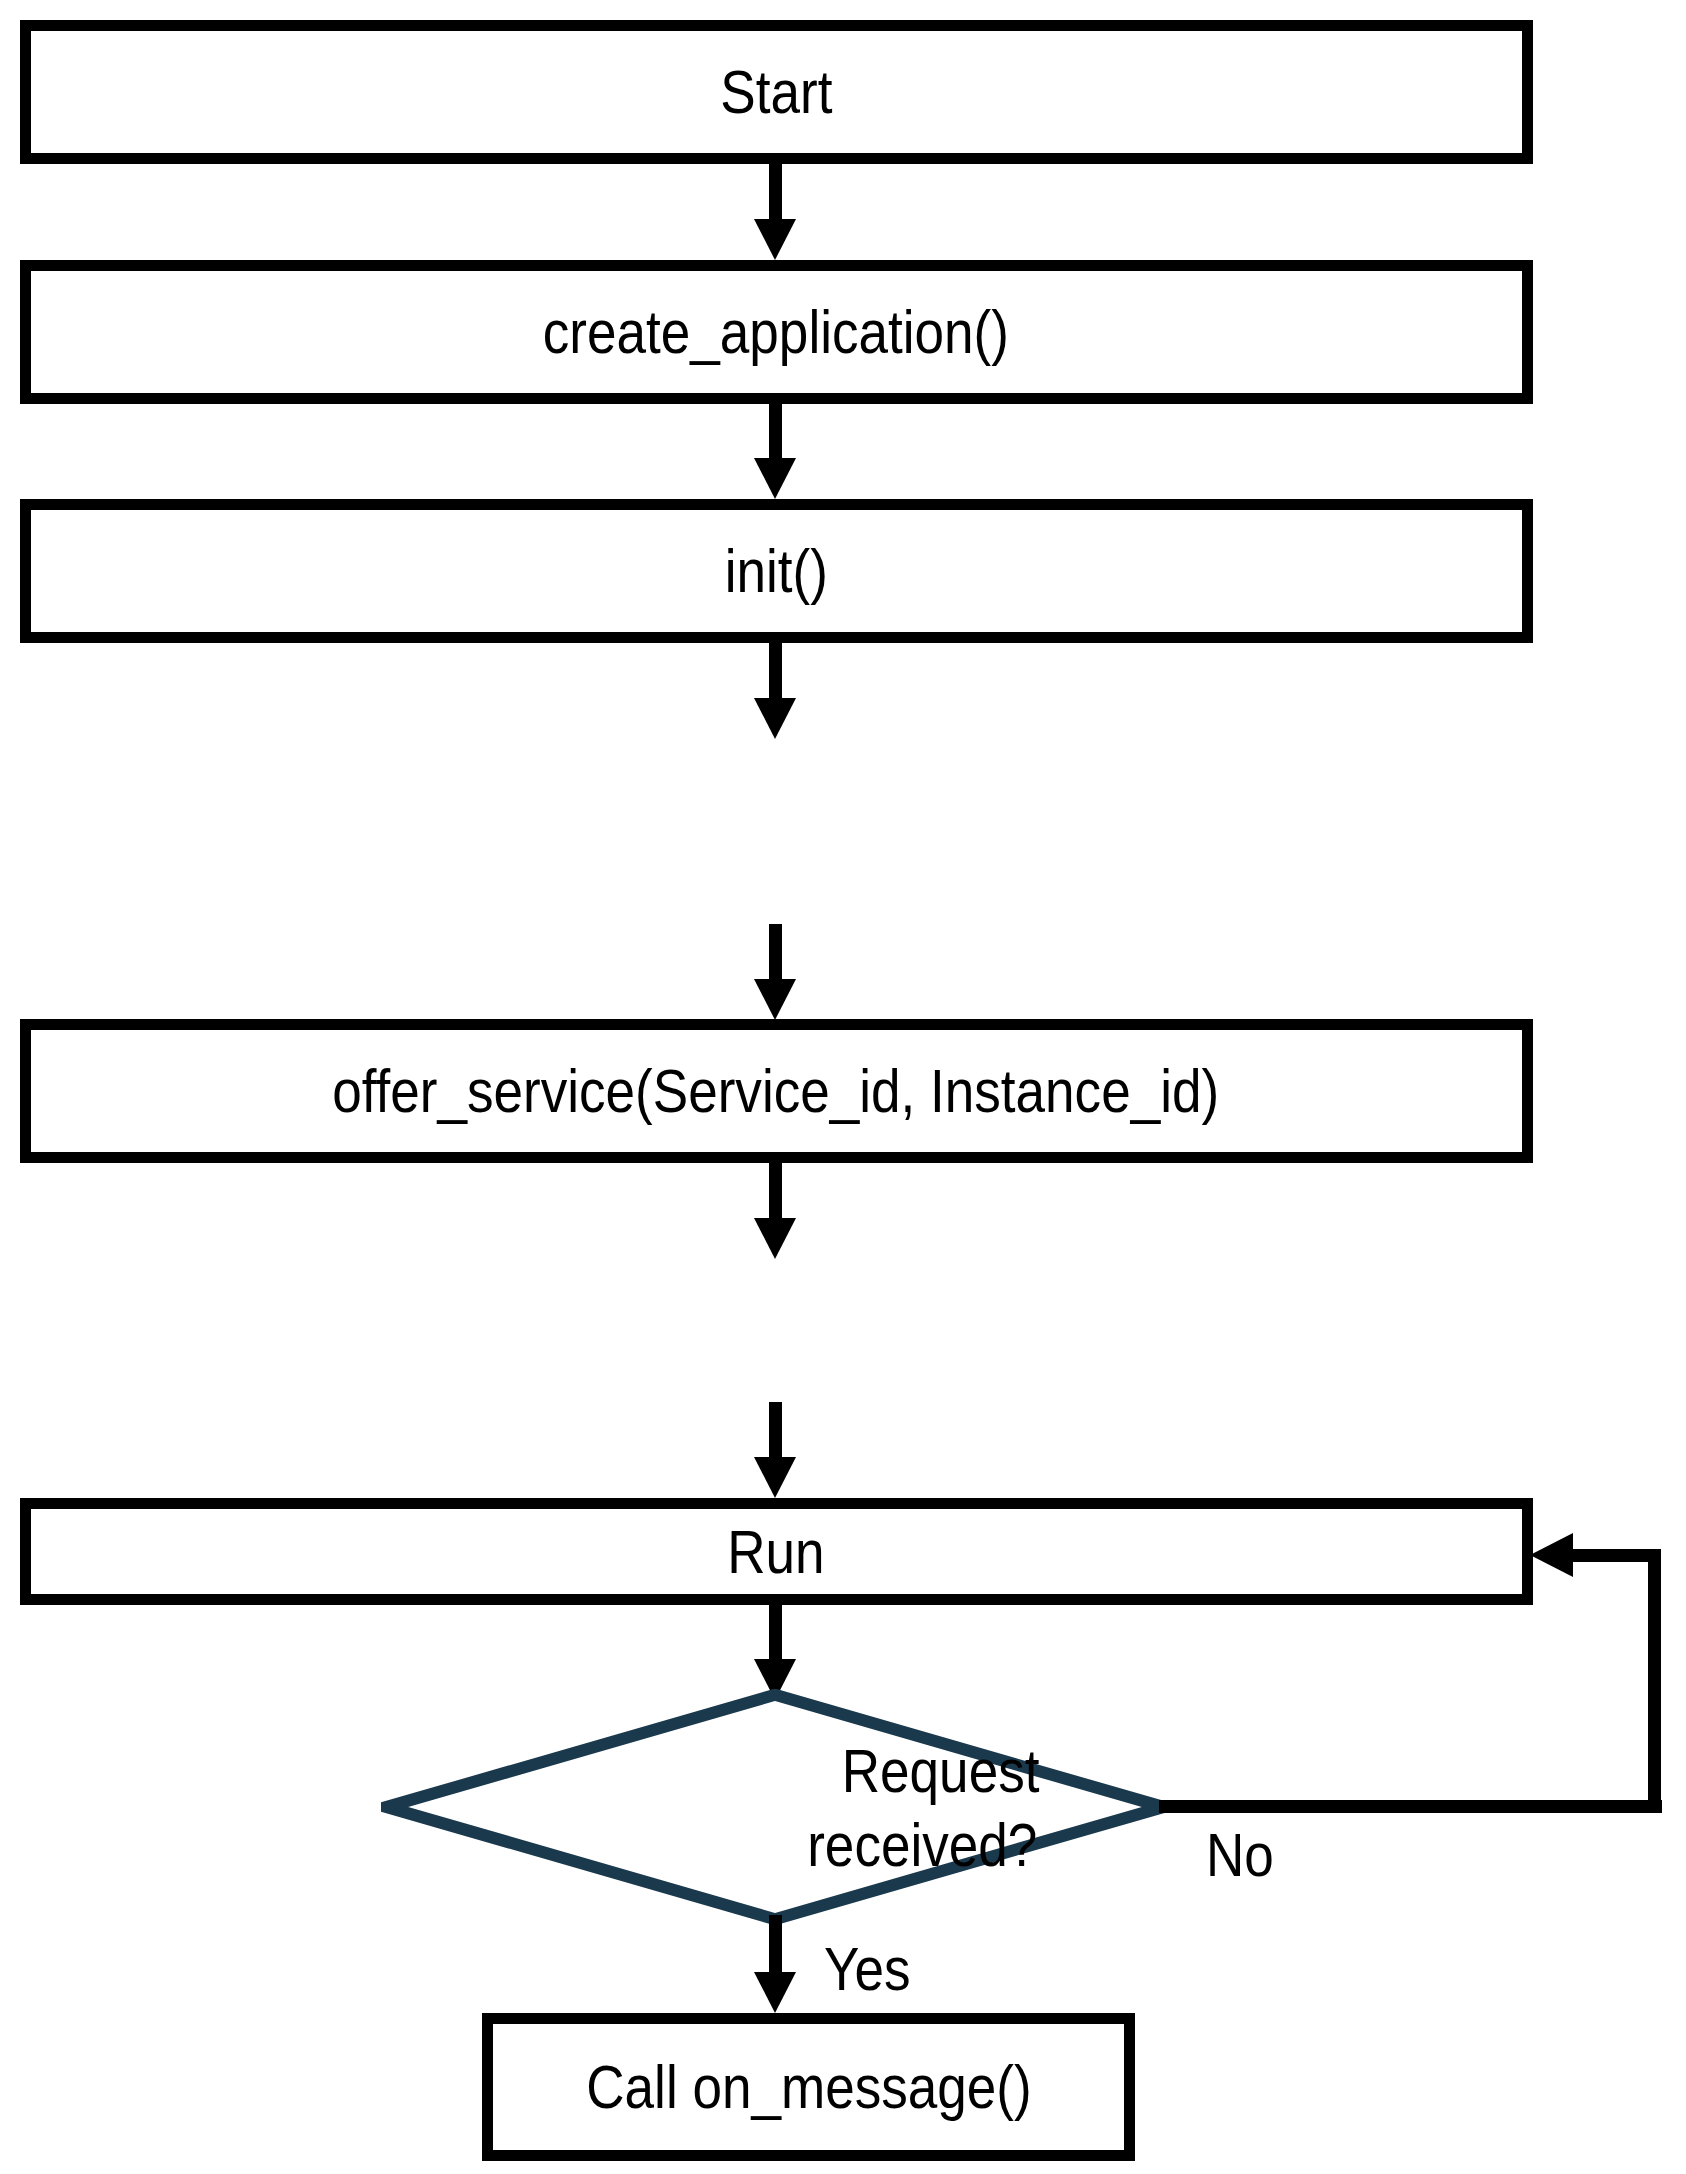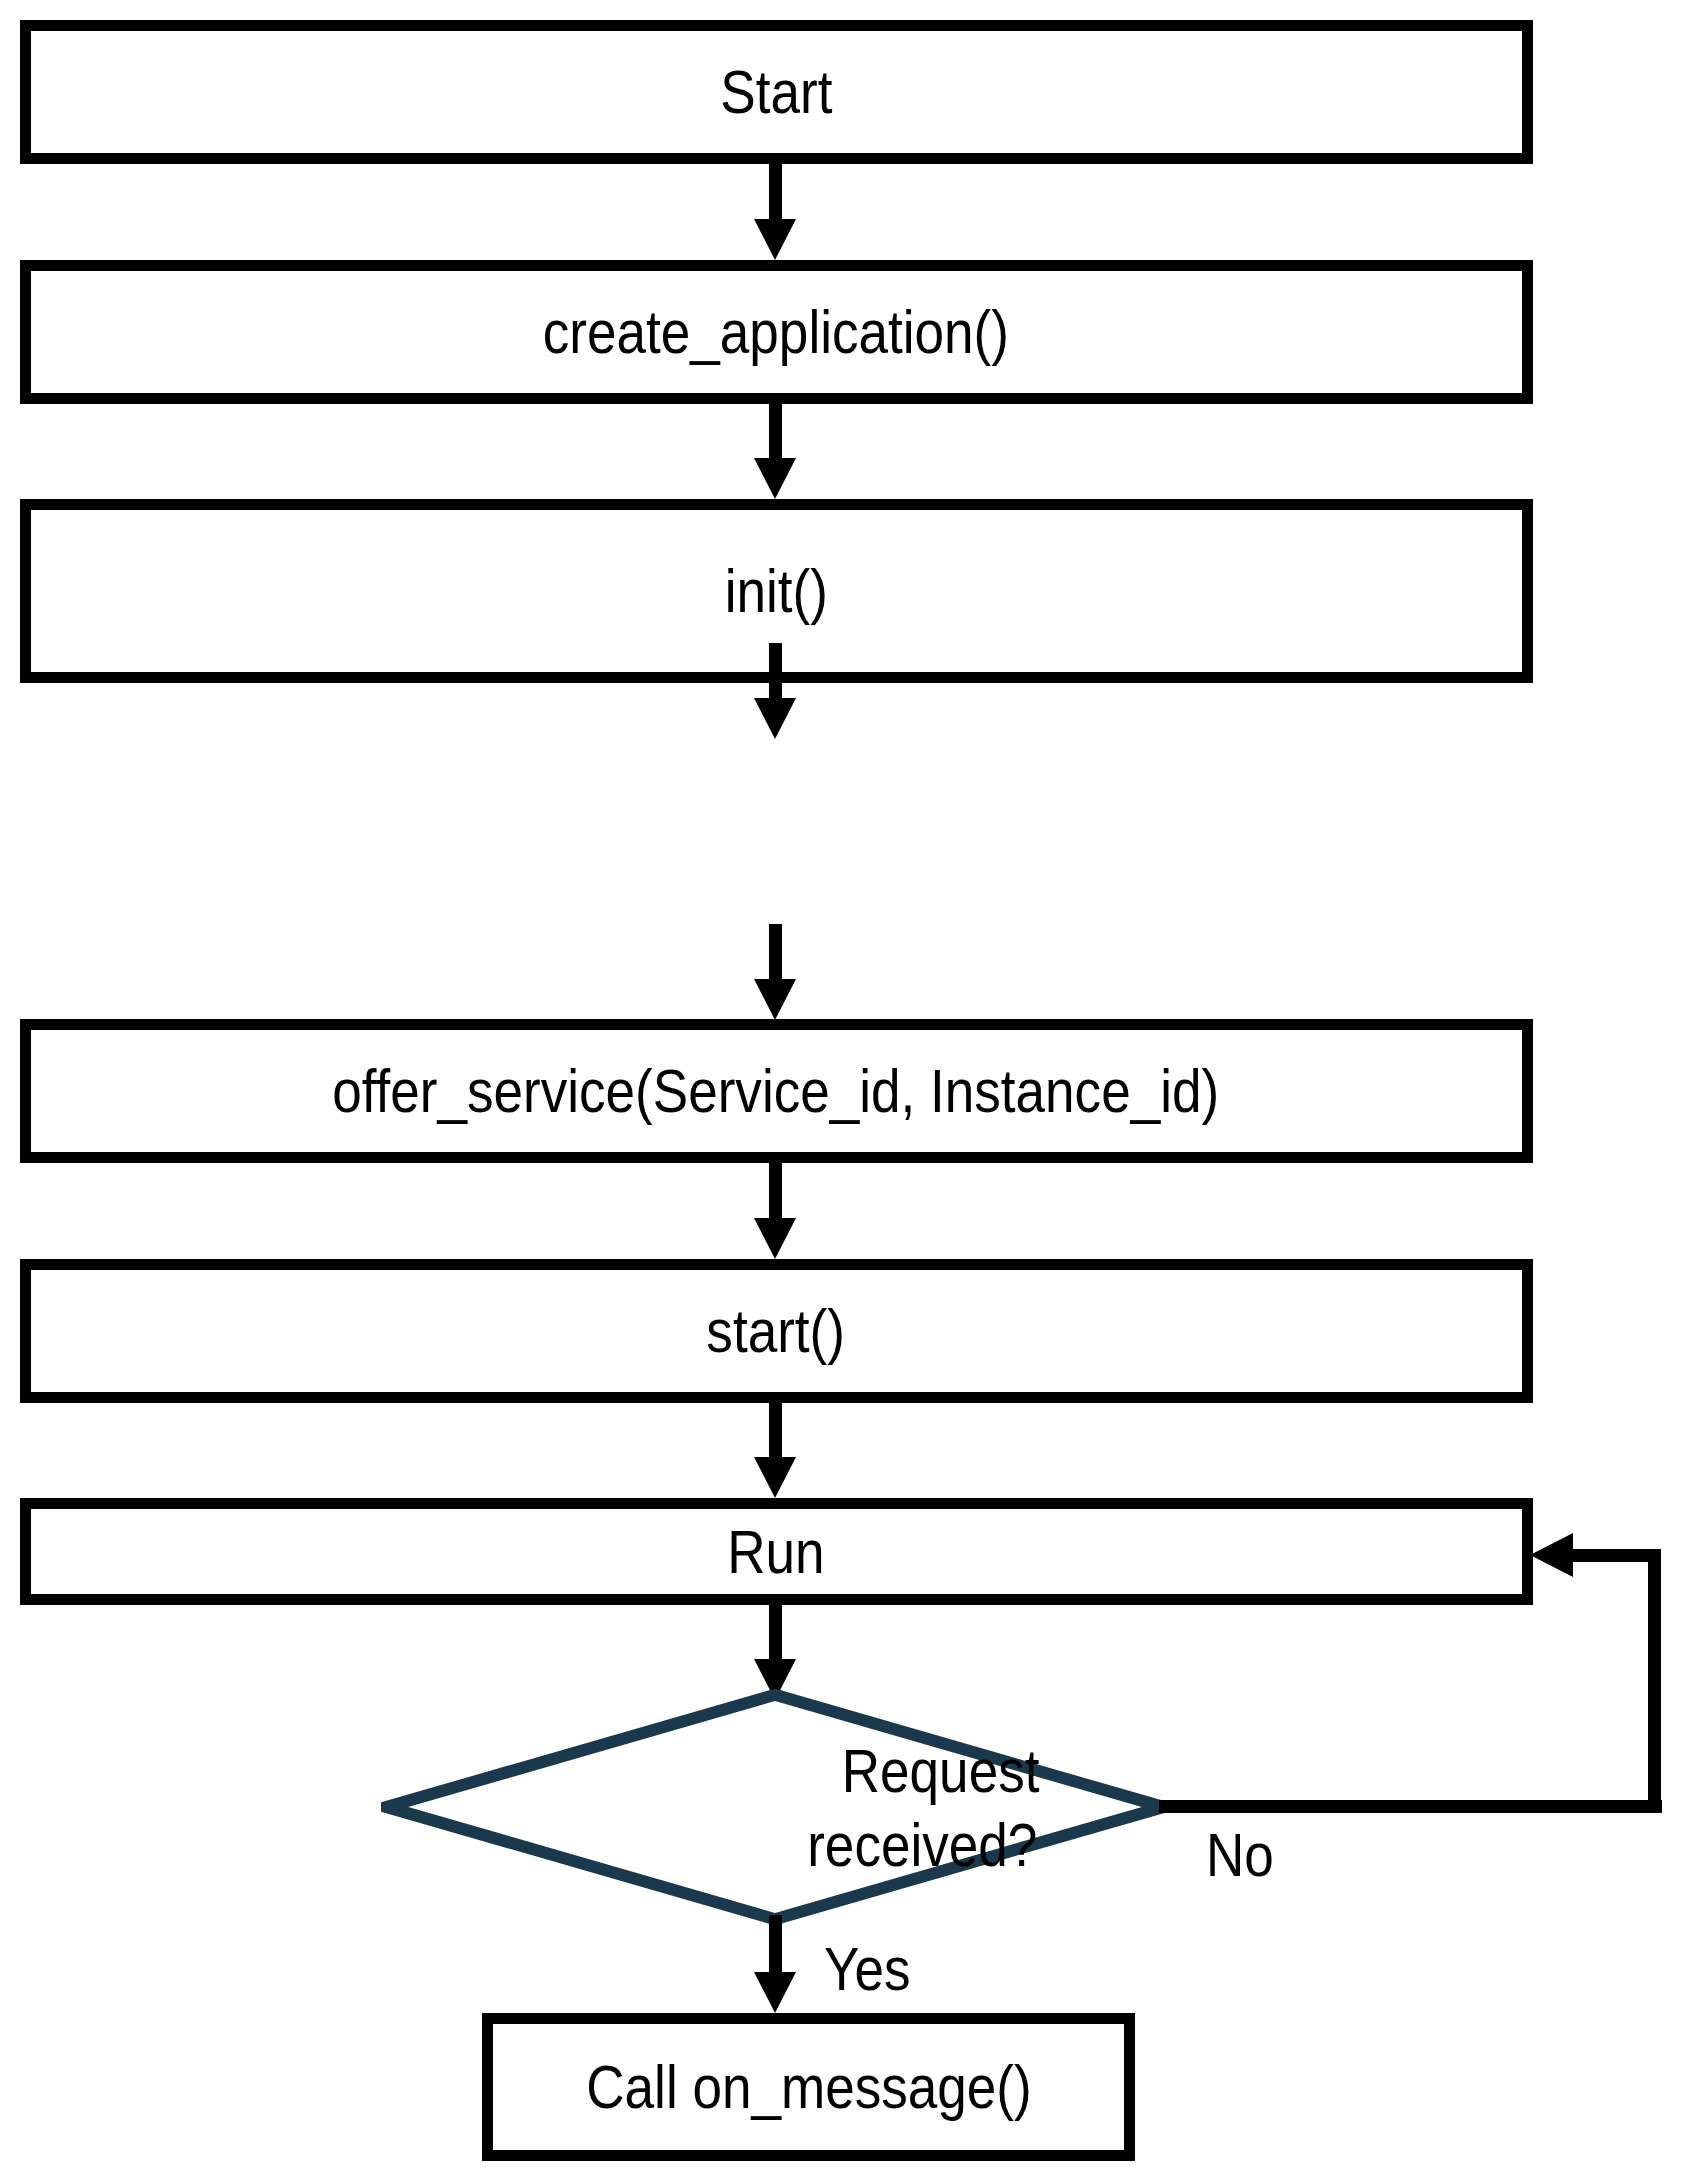--- a/index.html
+++ b/index.html
@@ -112,41 +112,38 @@
   <div class="vshaft" style="top:164px;height:56px"></div>
   <div class="vhead" style="top:219px"></div>
 
   <div class="box" style="top:260px;height:144px">
     <span class="label">create_application()</span>
   </div>
 
   <div class="vshaft" style="top:403px;height:56px"></div>
   <div class="vhead" style="top:458px"></div>
 
-  <div class="box" style="top:499px;height:184px">
+  <div class="box" style="top:499px;height:144px">
     <span class="label">init()</span>
   </div>
 
   <div class="vshaft" style="top:643px;height:56px"></div>
   <div class="vhead" style="top:698px"></div>
 
 
   <div class="vshaft" style="top:924px;height:56px"></div>
   <div class="vhead" style="top:979px"></div>
 
   <div class="box" style="top:1019px;height:144px">
     <span class="label">offer_service(Service_id, Instance_id)</span>
   </div>
 
   <div class="vshaft" style="top:1163px;height:56px"></div>
   <div class="vhead" style="top:1218px"></div>
 
-  <div class="box" style="top:1259px;height:144px">
-    <span class="label">start()</span>
-  </div>
 
   <div class="vshaft" style="top:1402px;height:56px"></div>
   <div class="vhead" style="top:1457px"></div>
 
   <div class="box" style="top:1498px;height:107px">
     <span class="label">Run</span>
   </div>
 
   <div class="vshaft" style="top:1605px;height:56px"></div>
   <div class="vhead" style="top:1659px"></div>

